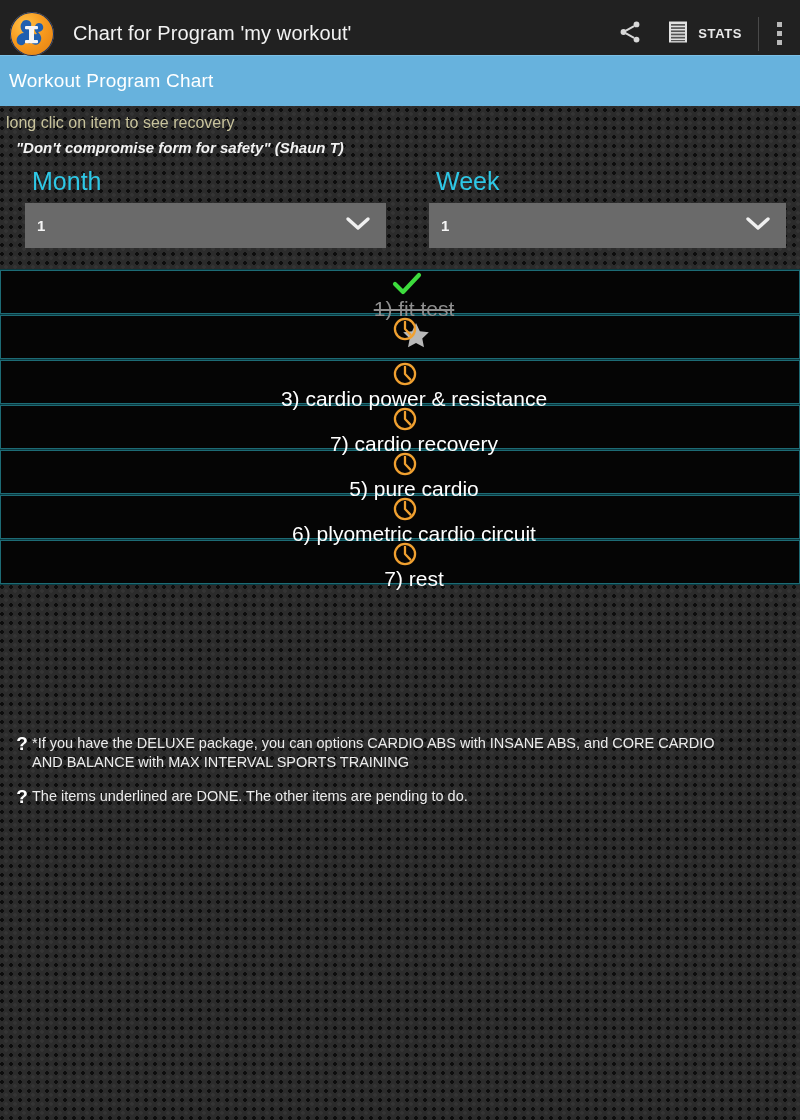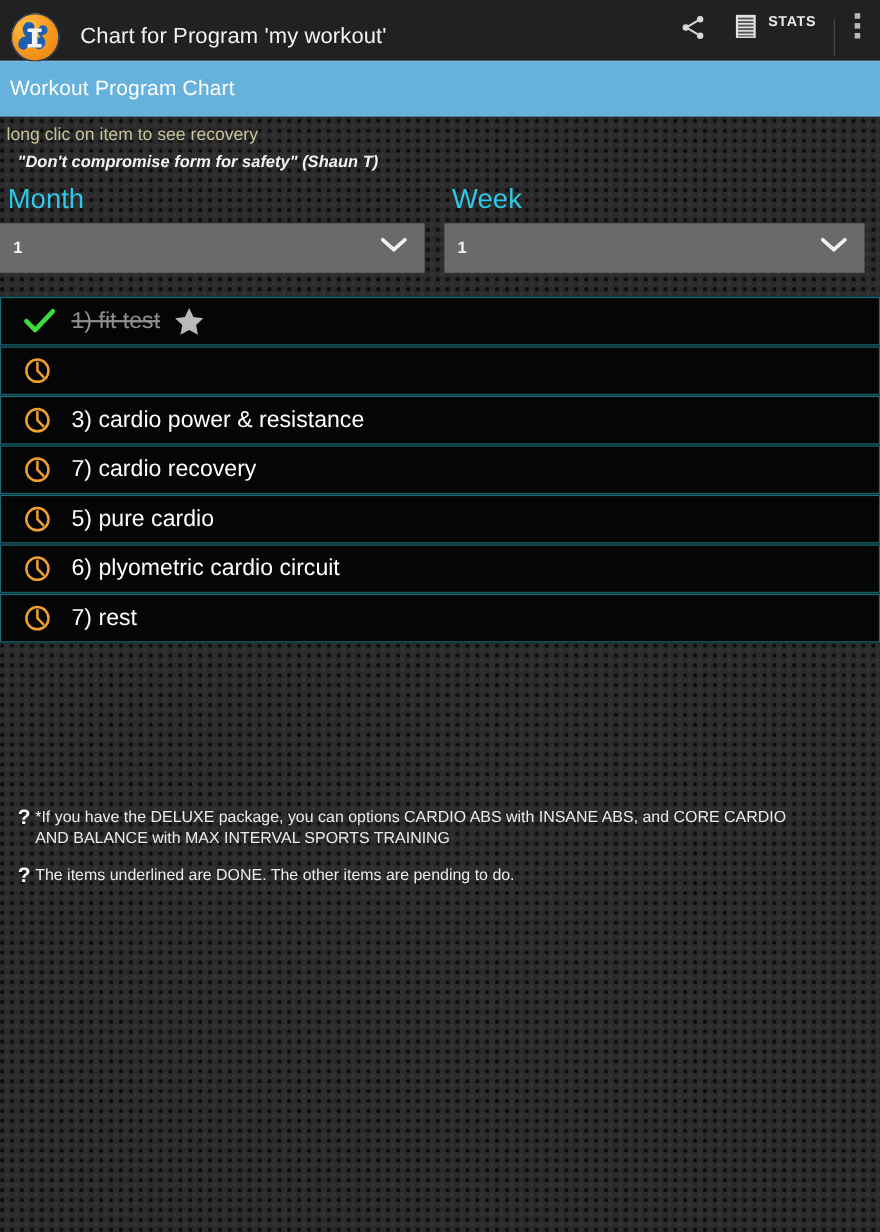--- a/index.html
+++ b/index.html
@@ -51,21 +51,21 @@
   }
   .toolbar-actions {
     margin-left: auto;
     display: flex;
     align-items: center;
     height: 100%;
   }
   .tb-btn {
     height: 100%;
     display: flex;
-    align-items: flex-start;
+    align-items: center;
     justify-content: center;
     padding: 0 12px;
     box-sizing: border-box;
   }
   .stats-btn { padding-right: 14px; }
   .stats-label {
     color: #e9e9e9;
     font-size: 13px;
     font-weight: bold;
     letter-spacing: 0.6px;
@@ -116,21 +116,21 @@
     font-weight: bold;
     padding: 7px 0 0 16px;
   }
 
   
   .selectors {
     display: flex;
     padding: 10px 12px 0 0;
     box-sizing: border-box;
   }
-  .sel-col { width: 386px; box-sizing: border-box; }
+  .sel-col { width: 386px; box-sizing: border-box; padding-left: 25px; }
   .sel-col.right { margin-left: 18px; width: 382px; }
   .sel-label {
     color: #2ec8e6;
     font-size: 25px;
     padding-left: 7px;
     line-height: 1.25;
   }
   .sel-box {
     margin-top: 6px;
     height: 45px;
@@ -153,20 +153,21 @@
   .row {
     height: 44px;
     background: #050505;
     border: 1px solid #1d6b75;
     box-shadow: 0 0 0 1px #0b3a41;
     display: flex;
     align-items: center;
     box-sizing: border-box;
     margin-bottom: 1px;
     padding-left: 20px;
+    flex-direction: column;
   }
   .row-icon {
     width: 36px;
     flex: 0 0 auto;
     display: flex;
     align-items: center;
   }
   .row-label {
     color: #ffffff;
     font-size: 21px;

